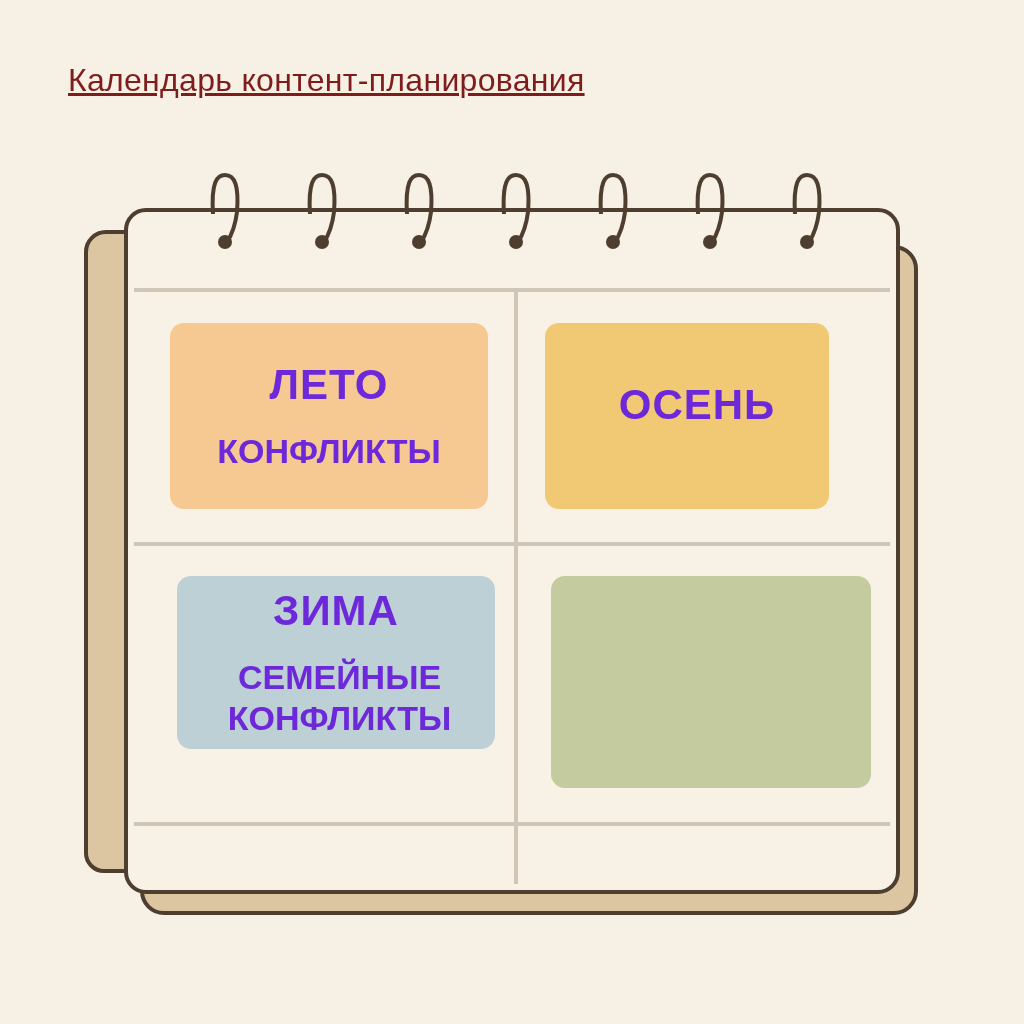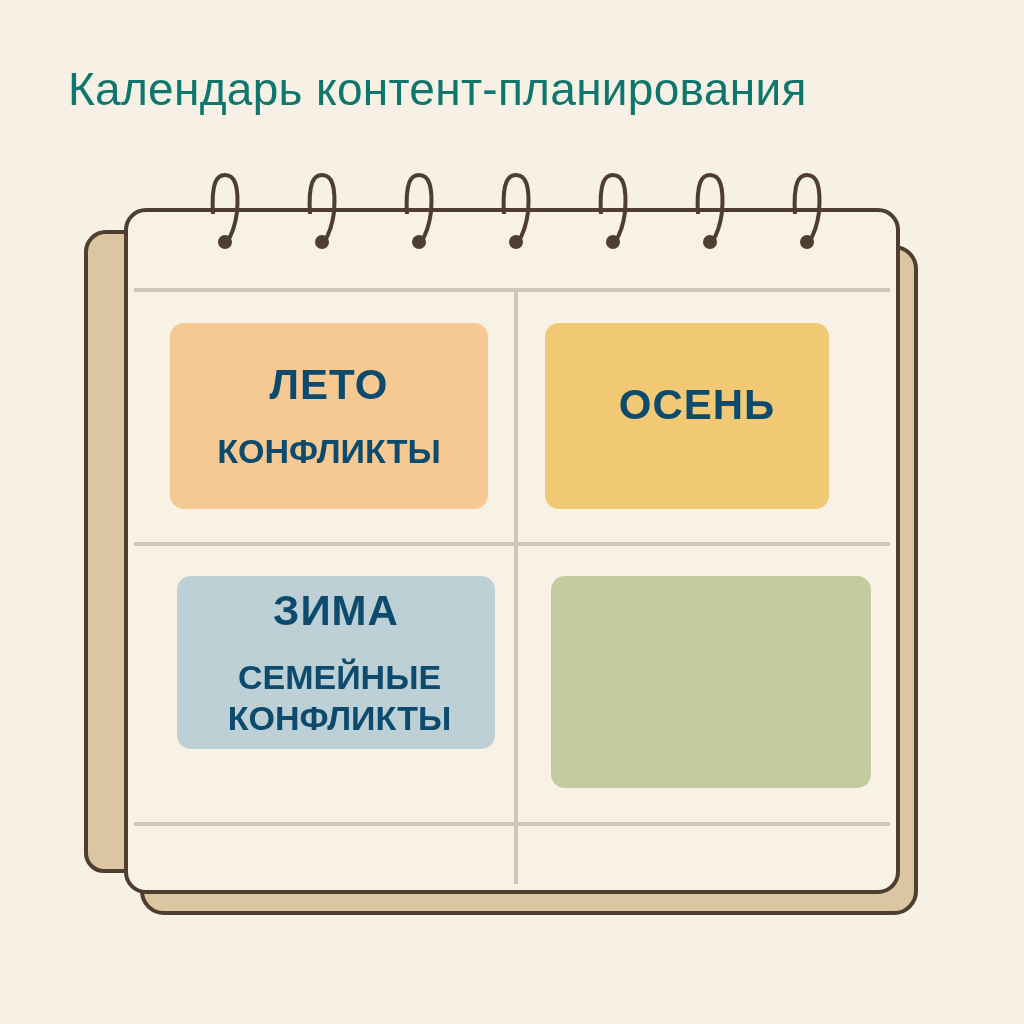--- a/index.html
+++ b/index.html
@@ -1,40 +1,40 @@
 <!DOCTYPE html>
 <html><head>
 <meta charset="utf-8">
 <style>
   html, body { margin:0; padding:0; }
   body {
     width:1024px; height:1024px; background:#f7f0e4; position:relative; overflow:hidden;
     font-family:"Liberation Sans", "DejaVu Sans", sans-serif;
   }
   .title {
-    position:absolute; left:68px; top:62px; font-size:46px; color:#0f766e; letter-spacing:0.3px;
+    position:absolute; left:68px; top:62px; font-size:32px; color:#7f1d1d; letter-spacing:0.3px;text-decoration:underline;
   }
   .stand {
     position:absolute; left:84px; top:230px; width:120px; height:635px;
     background:#dcc6a1; border:4px solid #4e3e30; border-radius:22px 0 0 20px;
   }
   .page-back {
     position:absolute; left:140px; top:245px; width:778px; height:670px;
     background:#dcc6a1; border:4px solid #4e3e30; border-radius:24px; box-sizing:border-box;
   }
   .page {
     position:absolute; left:124px; top:208px; width:776px; height:686px;
     background:#f8f1e5; border:4px solid #4e3e30; border-radius:22px; box-sizing:border-box;
   }
   .hline { position:absolute; height:4px; background:#cfc6b8; }
   .vline { position:absolute; width:4px; background:#cfc6b8; }
   .ring { position:absolute; top:172px; width:40px; height:80px; }
   .card {
     position:absolute; border-radius:14px; display:flex; flex-direction:column;
-    align-items:center; justify-content:center; text-align:center; color:#0c4a6e;
+    align-items:center; justify-content:center; text-align:center; color:#6d28d9;
   }
   .card .season { font-size:42px; font-weight:bold; letter-spacing:1px; margin-bottom:22px; }
   .card .topic { font-size:34px; font-weight:bold; line-height:1.2; }
 </style>
 </head>
 <body>
 
 <div class="title">Календарь контент-планирования</div>
 
 <div class="stand"></div>

